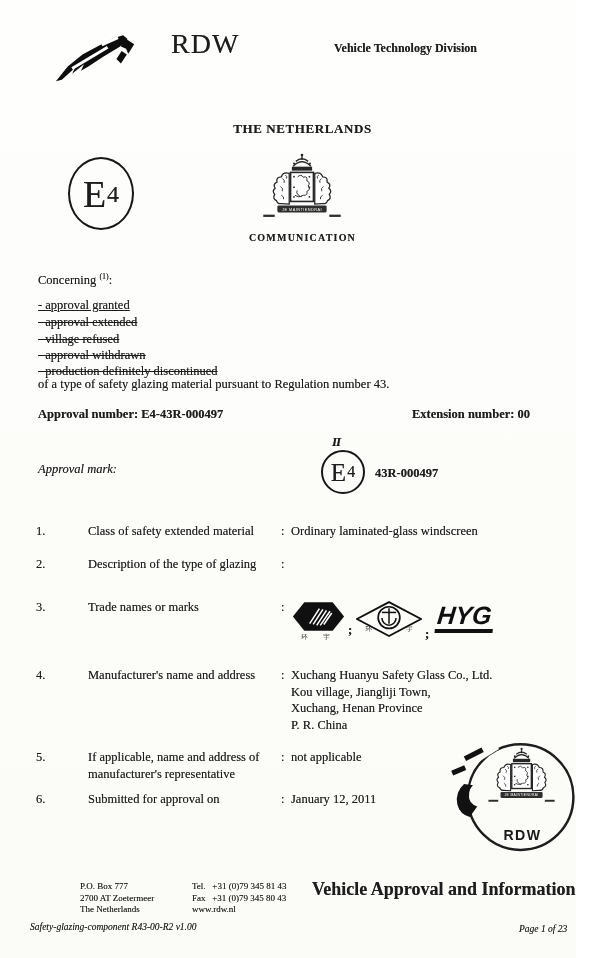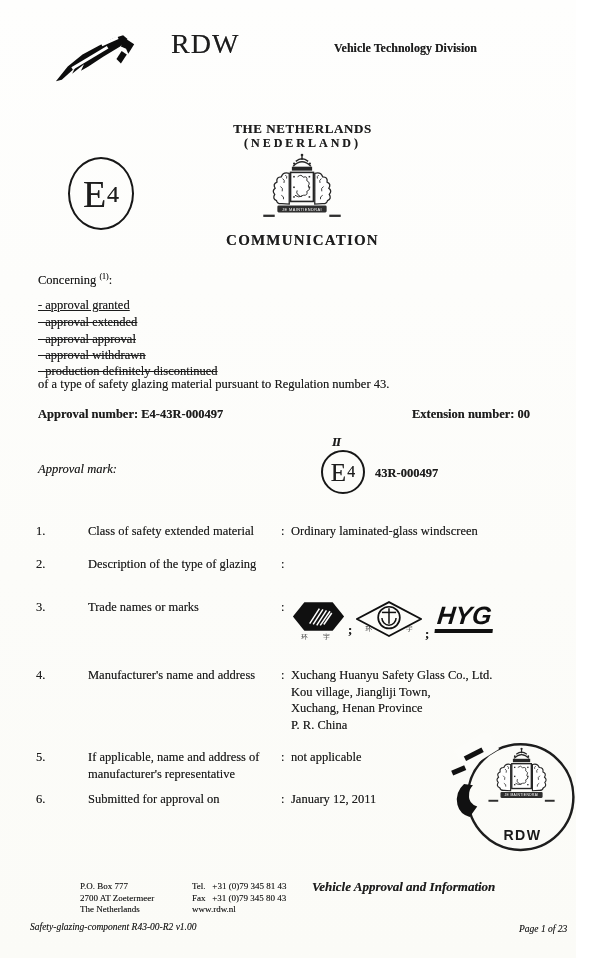--- a/index.html
+++ b/index.html
@@ -26,40 +26,40 @@
     display:flex; align-items:center; justify-content:center; box-sizing:border-box;}
   .ecircle .e-big{font-size:38px; line-height:1;}
   .ecircle .e-num{font-size:24px; line-height:1; margin-left:1px;}
   .ecircle-sm{border-width:2px;}
   .ecircle-sm .e-big{font-size:25px;}
   .ecircle-sm .e-num{font-size:16px;}
 
   
   .nl-title{font-size:13px; font-weight:bold; letter-spacing:.6px; text-align:center; width:100%;}
   .nl-sub{font-size:12px; font-weight:bold; letter-spacing:3px; text-align:center; width:100%;}
-  .comm{font-size:15px; font-weight:bold; letter-spacing:1.2px; text-align:center; width:100%;}
+  .comm{font-size:10px; font-weight:bold; letter-spacing:1.2px; text-align:center; width:100%;}
 
   .struck{text-decoration:line-through; text-decoration-thickness:1.4px;}
   sup.fn{font-size:8px;}
 
   .item-label{width:200px;}
   .item-value{width:275px;}
 
   
   .hyg{
     font-family:"Liberation Sans", sans-serif; font-weight:bold; font-style:italic;
     font-size:25px; line-height:.95; color:#101010; letter-spacing:0;
     transform:skewX(-6deg); border-bottom:4px solid #101010; padding:0 3px 1px 1px;
   }
   .cn-cap{font-size:6.5px; letter-spacing:7px; color:#222; text-align:center;}
   .semi{font-size:13px; font-weight:bold;}
 
   
   .foot-sm{font-size:9px; line-height:11.5px;}
-  .dept{font-size:13px; font-weight:bold; font-style:italic;}
+  .dept{font-size:18px; font-weight:bold; }
   .ref{font-size:9.5px; font-style:italic;}
 </style>
 </head>
 <body>
 
 <div id="page">
 
   <svg width="0" height="0" style="position:absolute">
     <defs>
       <symbol id="coa" viewBox="0 0 100 84">
@@ -114,33 +114,32 @@
   </svg>
   <div class="abs rdw-word scan" style="left:171px; top:28px;">RDW</div>
   <div class="abs division scan" style="left:334px; top:41px;">Vehicle Technology Division</div>
 
   <div class="abs ecircle scan" style="left:68px; top:157px; width:66px; height:73px;">
     <span class="e-big">E</span>
     <span class="e-num">4</span>
   </div>
 
   <div class="abs nl-title scan" style="left:205px; top:121px; width:195px;">THE NETHERLANDS</div>
-  <div class="abs nl-sub scan" style="left:205px; top:136px; width:195px;">(NEDERLAND)</div>
   <svg class="abs" style="left:258px; top:153px;" width="88" height="74" viewBox="0 0 100 84">
     <use href="#coa"></use>
   </svg>
   <div class="abs comm scan" style="left:205px; top:232px; width:195px;">COMMUNICATION</div>
 
   <div class="abs body-txt scan" style="left:38px; top:269px;">
     <span>Concerning</span>
     <sup class="fn">(1)</sup><span>:</span>
   </div>
   <div class="abs body-txt scan" style="left:38px; top:297px;text-decoration:underline;">- approval granted</div>
   <div class="abs body-txt scan struck" style="left:38px; top:314px;">- approval extended</div>
-  <div class="abs body-txt scan struck" style="left:38px; top:331px;">- approval approval</div>
+  <div class="abs body-txt scan struck" style="left:38px; top:331px;">- village refused</div>
   <div class="abs body-txt scan struck" style="left:38px; top:347px;">- approval withdrawn</div>
   <div class="abs body-txt scan struck" style="left:38px; top:363px;">- production definitely discontinued</div>
   <div class="abs body-txt scan" style="left:38px; top:376px;">of a type of safety glazing material pursuant to Regulation number 43.</div>
 
   <div class="abs body-txt b scan" style="left:38px; top:406px;text-align:center;">
     <span>Approval number:</span>
     <span>E4-43R-000497</span>
   </div>
   <div class="abs body-txt b scan" style="left:412px; top:406px;">
     <span>Extension number:</span>

